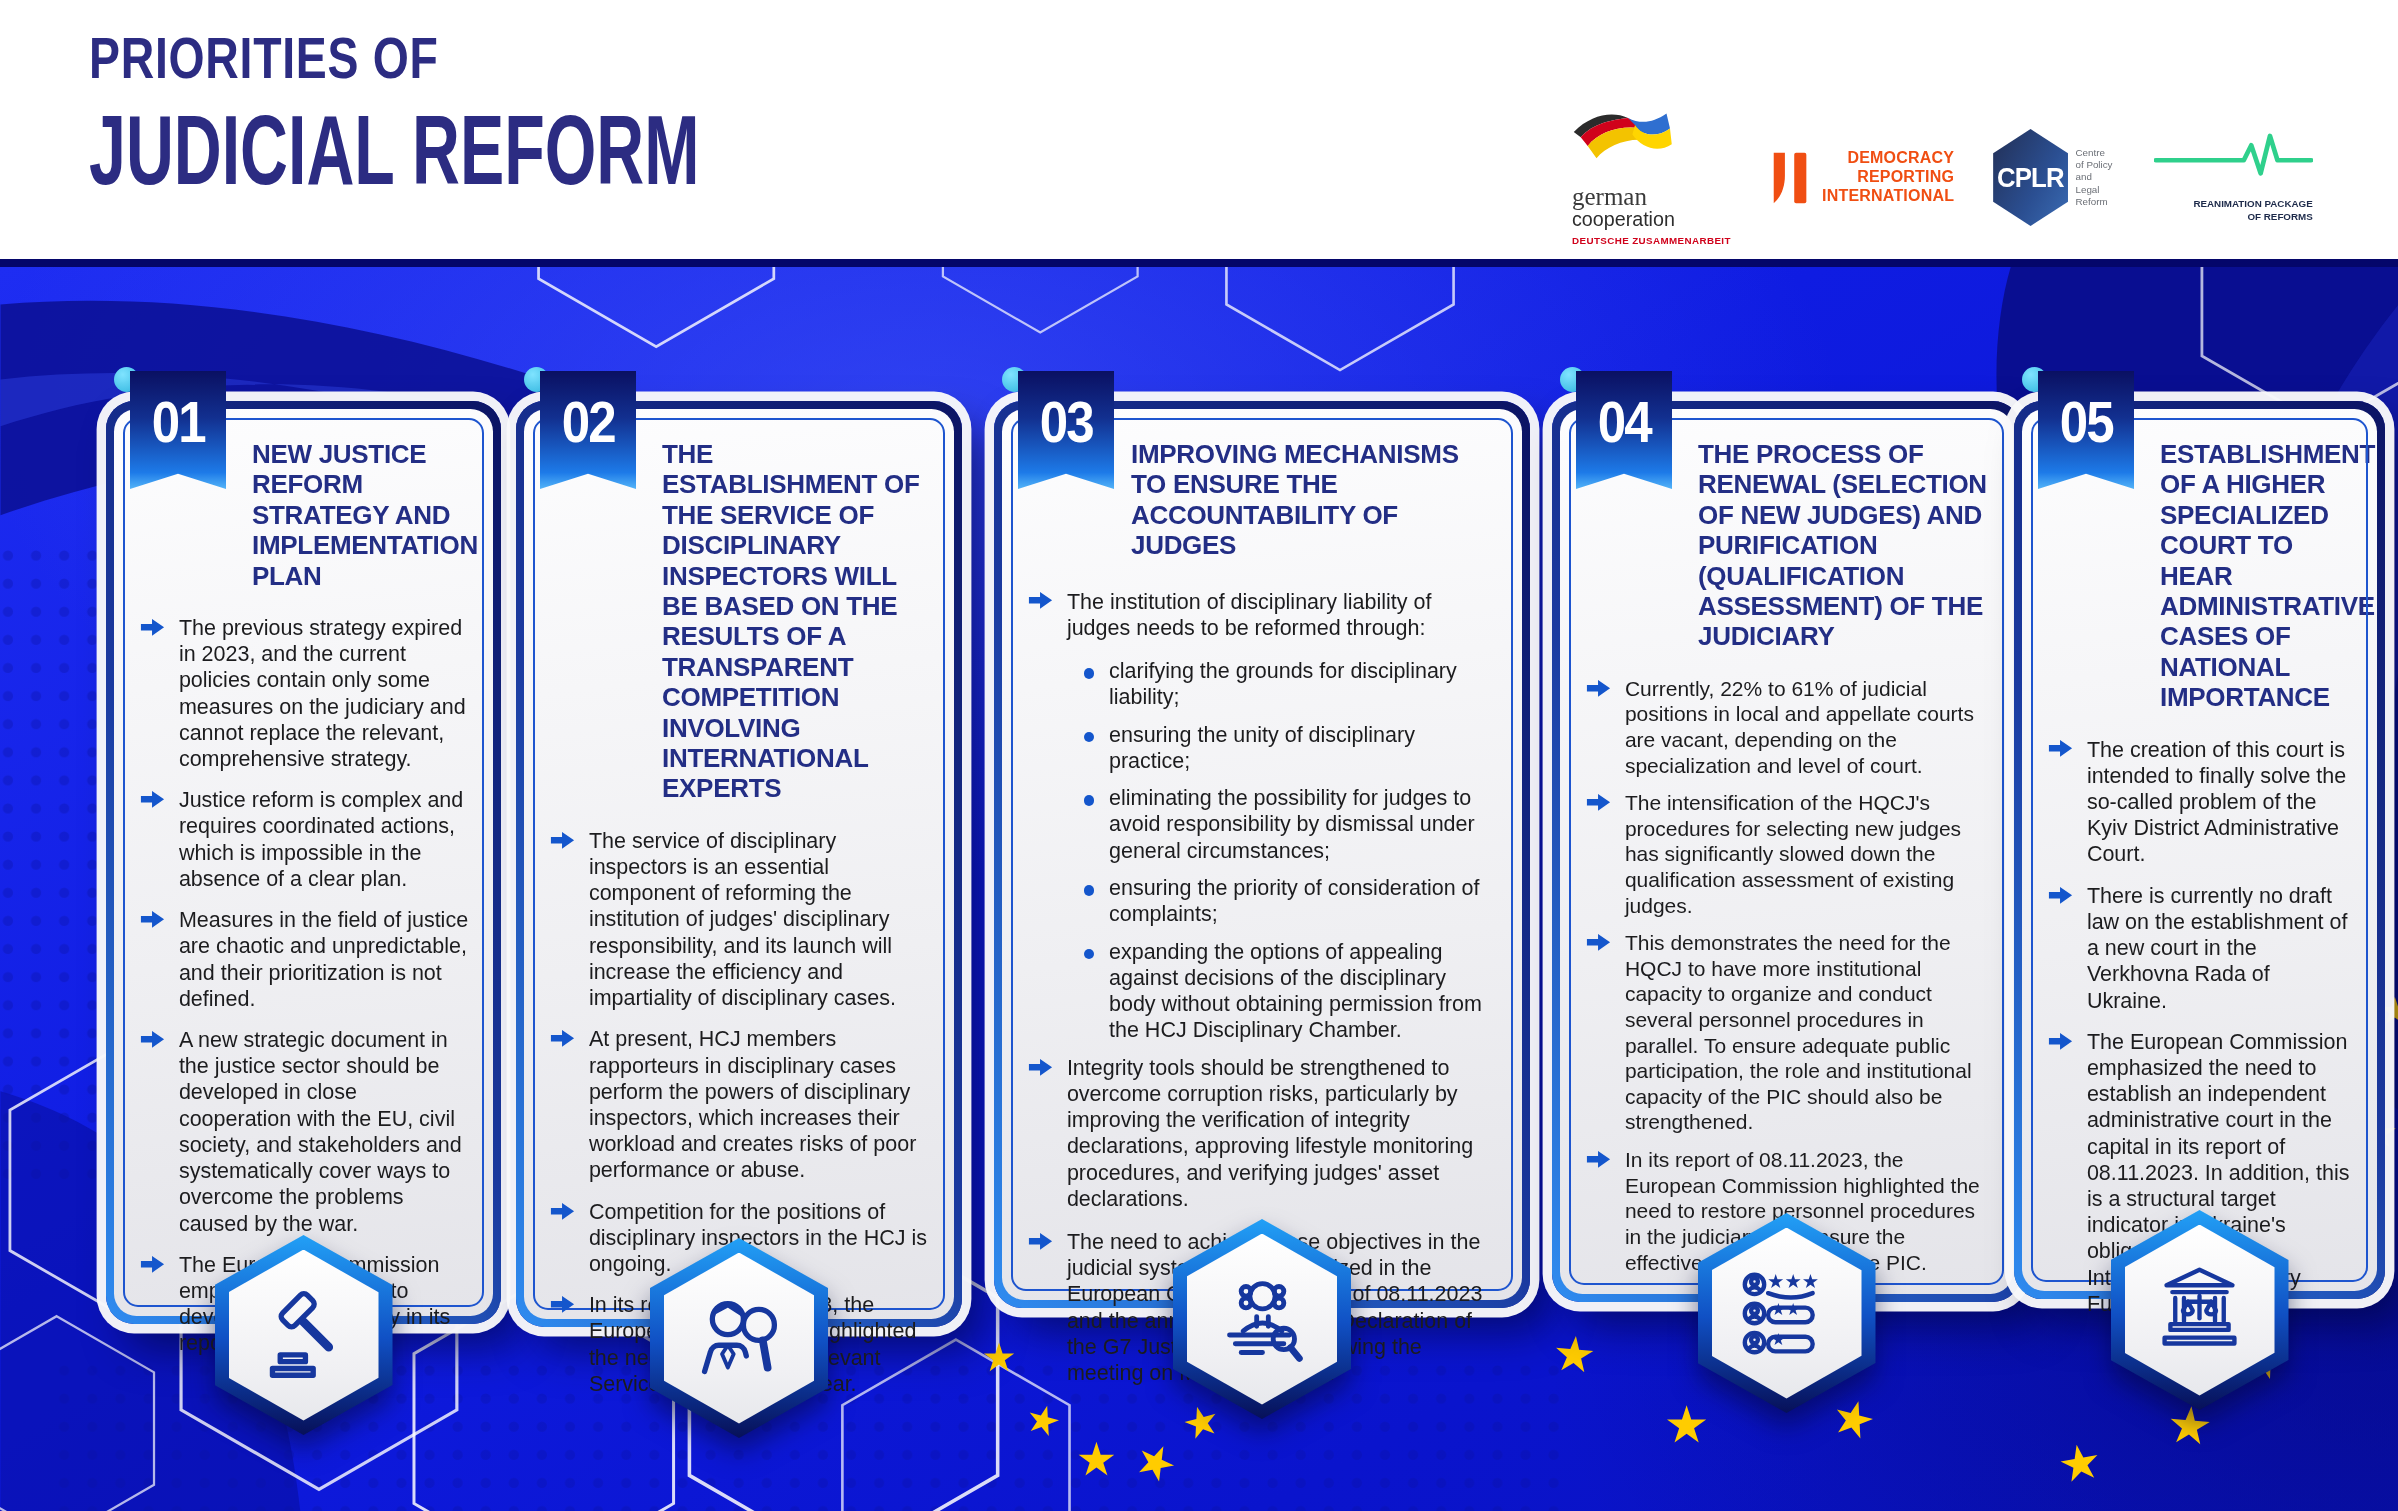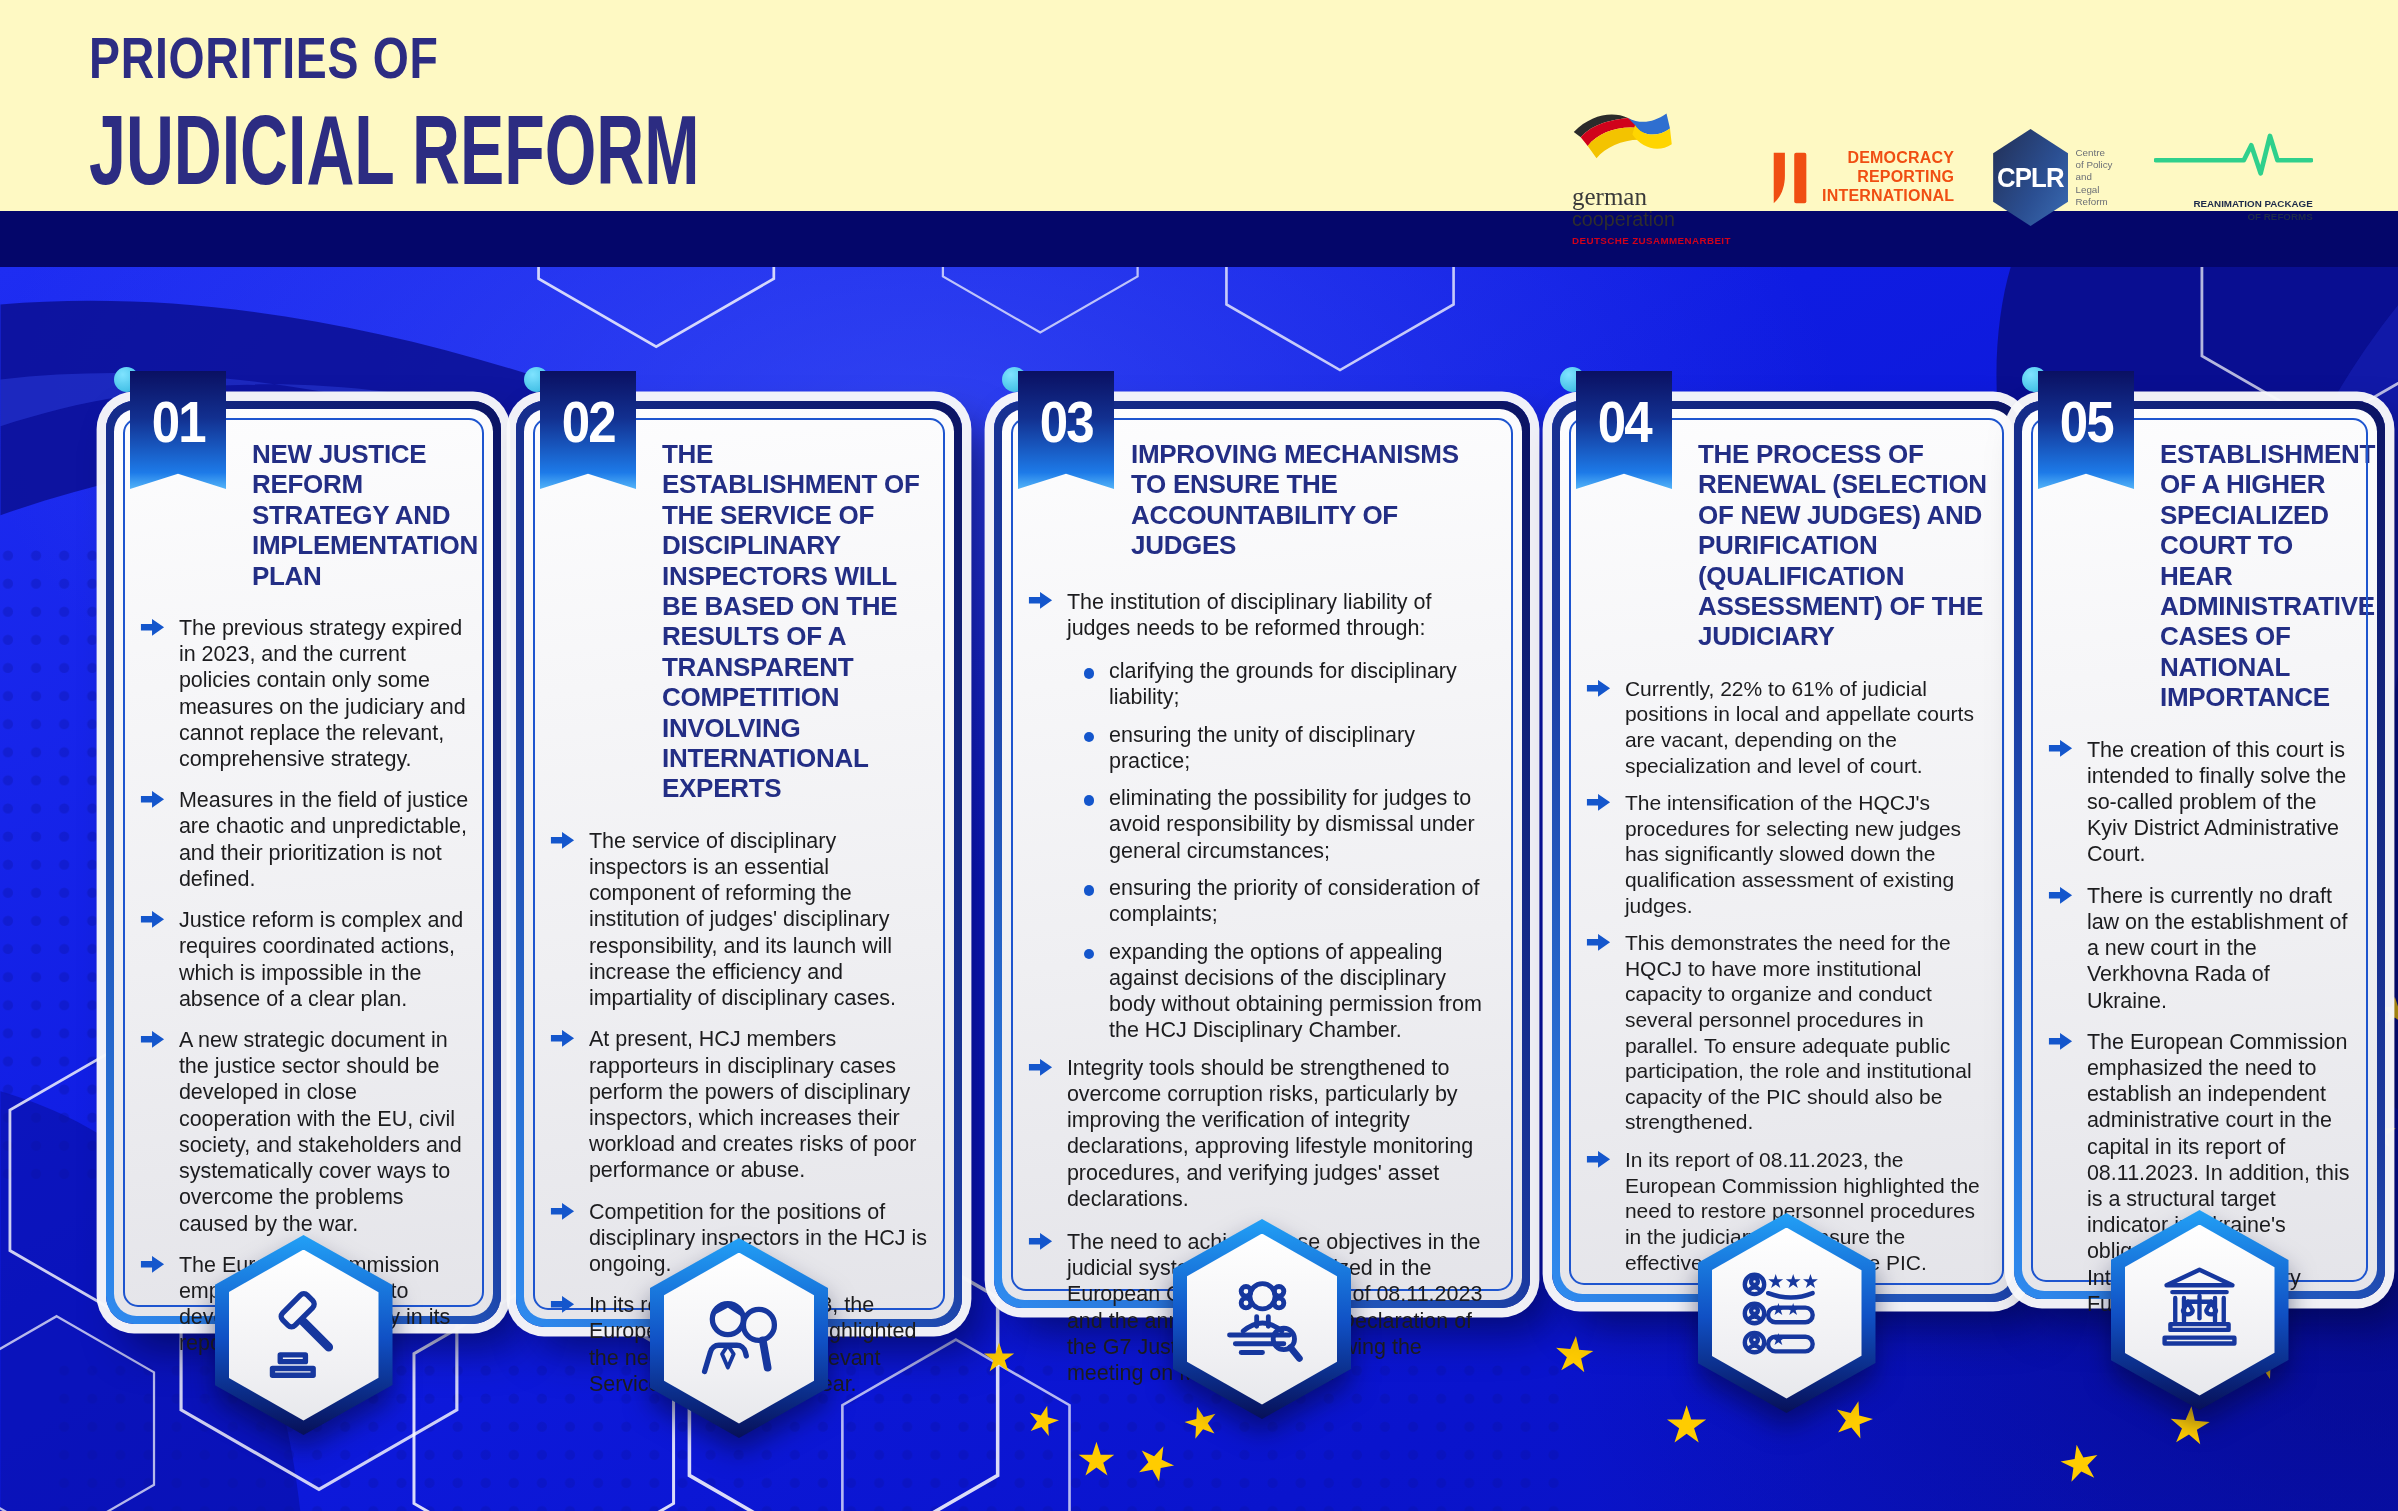--- a/index.html
+++ b/index.html
@@ -1,19 +1,19 @@
 <!DOCTYPE html>
 <html style="font-size:15px"><head>
 <meta charset="utf-8">
 <style>
   html,body{margin:0;padding:0;background:#04066a;}
   .stage{position:relative;width:2399px;height:1511px;overflow:hidden;
          font-family:"Liberation Sans",sans-serif;}
   
-  .header{position:absolute;left:0;top:0;width:2399px;height:211px;background:#fef9c3;z-index:5;}
+  .header{position:absolute;left:0;top:0;width:2399px;height:259px;background:#ffffff;z-index:5;}
   .title-block{position:absolute;left:89px;top:24px;color:#2c2c82;}
   .t1{font-size:58px;font-weight:700;letter-spacing:0.9px;transform:scaleX(.80);transform-origin:left top;white-space:nowrap;}
   .t2{font-size:99px;font-weight:800;letter-spacing:0px;transform:scaleX(.67);transform-origin:left top;margin-top:1.9px;white-space:nowrap;}
   .logos{position:absolute;left:1572px;top:112px;width:712px;height:131px;display:flex;align-items:center;gap:39px;}
   .logo{display:flex;flex-direction:column;}
   .gc-t1{font-family:"Liberation Serif",serif;font-size:25px;color:#3a3a3a;line-height:1;margin-top:17px;}
   .gc-t2{font-size:19.7px;color:#2e2e2e;font-weight:500;line-height:1.1;}
   .gc-t3{font-size:9.8px;color:#d0021b;font-weight:700;letter-spacing:0.4px;margin-top:3.7px;white-space:nowrap;}
   .dri{flex-direction:row;align-items:center;gap:11.2px;text-align:right;}
   .dri-txt{color:#f04e12;font-weight:700;font-size:16px;line-height:1.18;letter-spacing:0.2px;}
@@ -211,27 +211,27 @@
             <div class="bullet arrow">
               <span class="marker"><svg width="25" height="20.6" viewBox="0 0 27 22" aria-hidden="true">
                   <path d="M1 7.5 H13 V2 L26 11 13 20 V14.5 H1 Z" fill="#1456cc"></path>
                 </svg></span>
               <span class="btext">The previous strategy expired in 2023, and the current policies contain only some measures on the judiciary and cannot replace the relevant, comprehensive strategy.</span>
             </div>
             <div class="bullet arrow">
               <span class="marker"><svg width="25" height="20.6" viewBox="0 0 27 22" aria-hidden="true">
                   <path d="M1 7.5 H13 V2 L26 11 13 20 V14.5 H1 Z" fill="#1456cc"></path>
                 </svg></span>
+              <span class="btext">Justice reform is complex and requires coordinated actions, which is impossible in the absence of a clear plan.</span>
+            </div>
+            <div class="bullet arrow">
+              <span class="marker"><svg width="25" height="20.6" viewBox="0 0 27 22" aria-hidden="true">
+                  <path d="M1 7.5 H13 V2 L26 11 13 20 V14.5 H1 Z" fill="#1456cc"></path>
+                </svg></span>
               <span class="btext">Measures in the field of justice are chaotic and unpredictable, and their prioritization is not defined.</span>
-            </div>
-            <div class="bullet arrow">
-              <span class="marker"><svg width="25" height="20.6" viewBox="0 0 27 22" aria-hidden="true">
-                  <path d="M1 7.5 H13 V2 L26 11 13 20 V14.5 H1 Z" fill="#1456cc"></path>
-                </svg></span>
-              <span class="btext">Justice reform is complex and requires coordinated actions, which is impossible in the absence of a clear plan.</span>
             </div>
             <div class="bullet arrow">
               <span class="marker"><svg width="25" height="20.6" viewBox="0 0 27 22" aria-hidden="true">
                   <path d="M1 7.5 H13 V2 L26 11 13 20 V14.5 H1 Z" fill="#1456cc"></path>
                 </svg></span>
               <span class="btext">A new strategic document in the justice sector should be developed in close cooperation with the EU, civil society, and stakeholders and systematically cover ways to overcome the problems caused by the war.</span>
             </div>
             <div class="bullet arrow">
               <span class="marker"><svg width="25" height="20.6" viewBox="0 0 27 22" aria-hidden="true">
                   <path d="M1 7.5 H13 V2 L26 11 13 20 V14.5 H1 Z" fill="#1456cc"></path>

